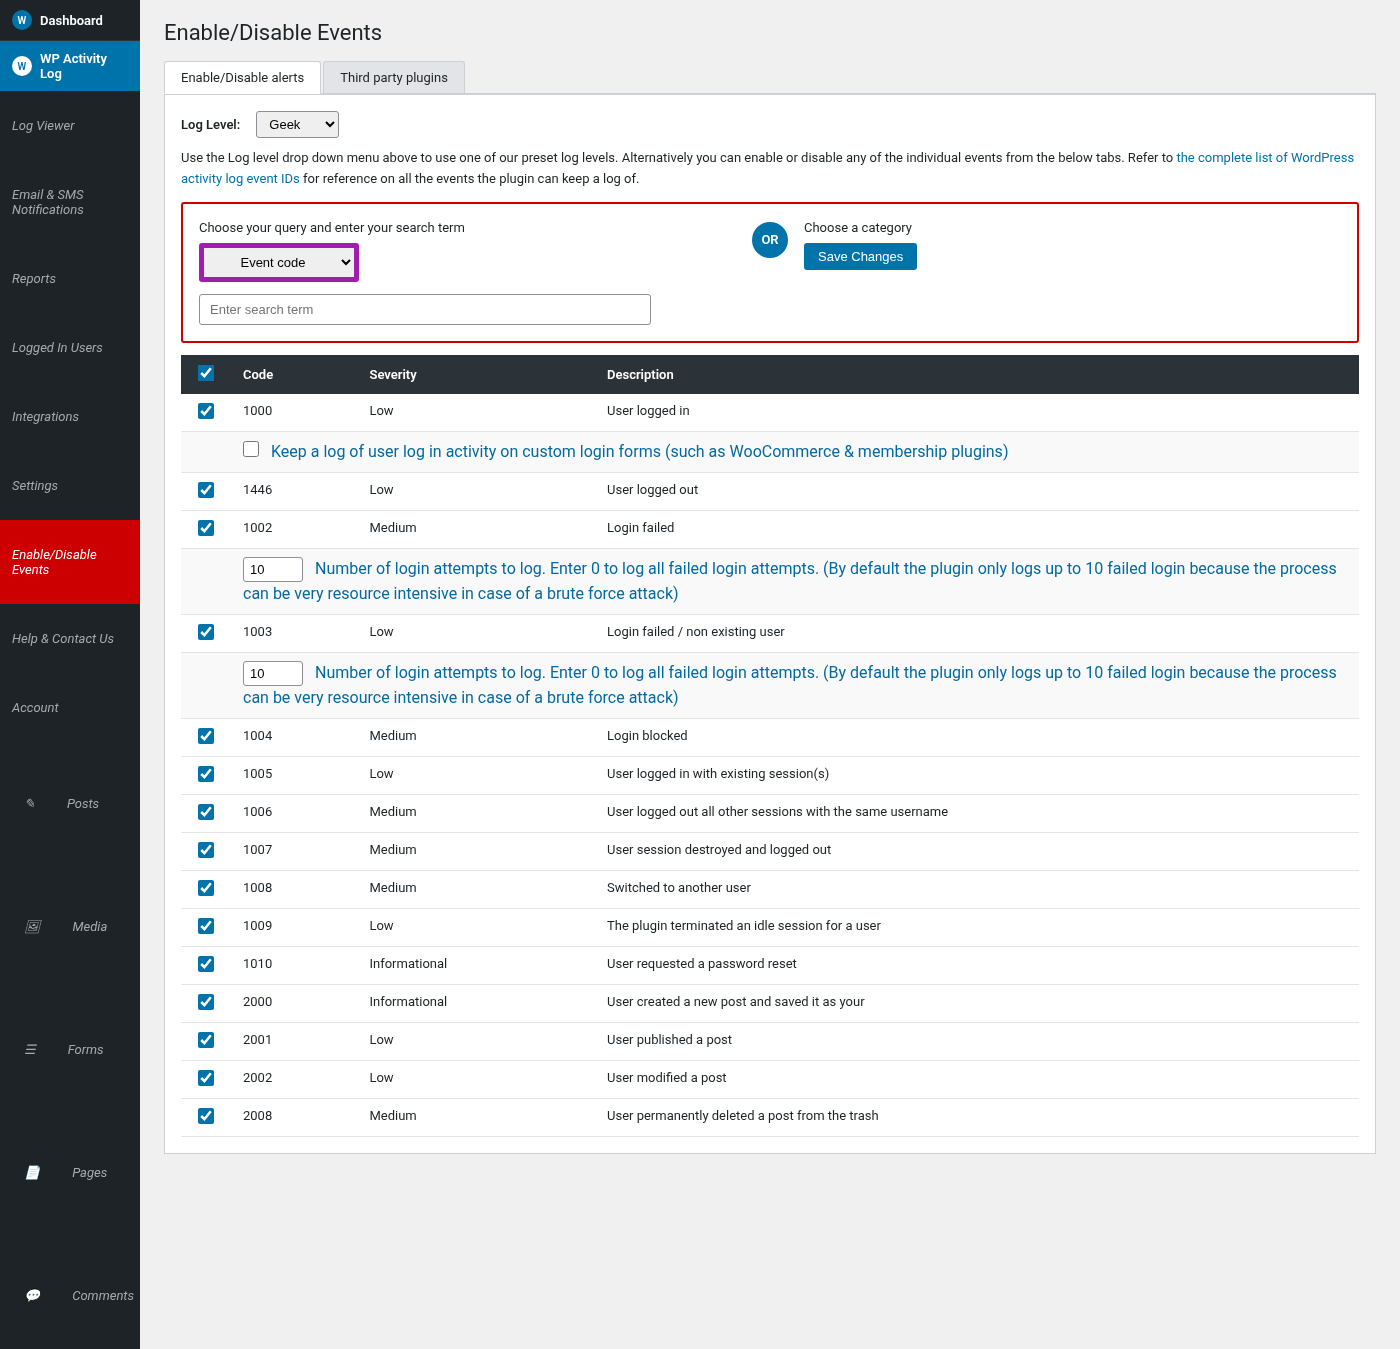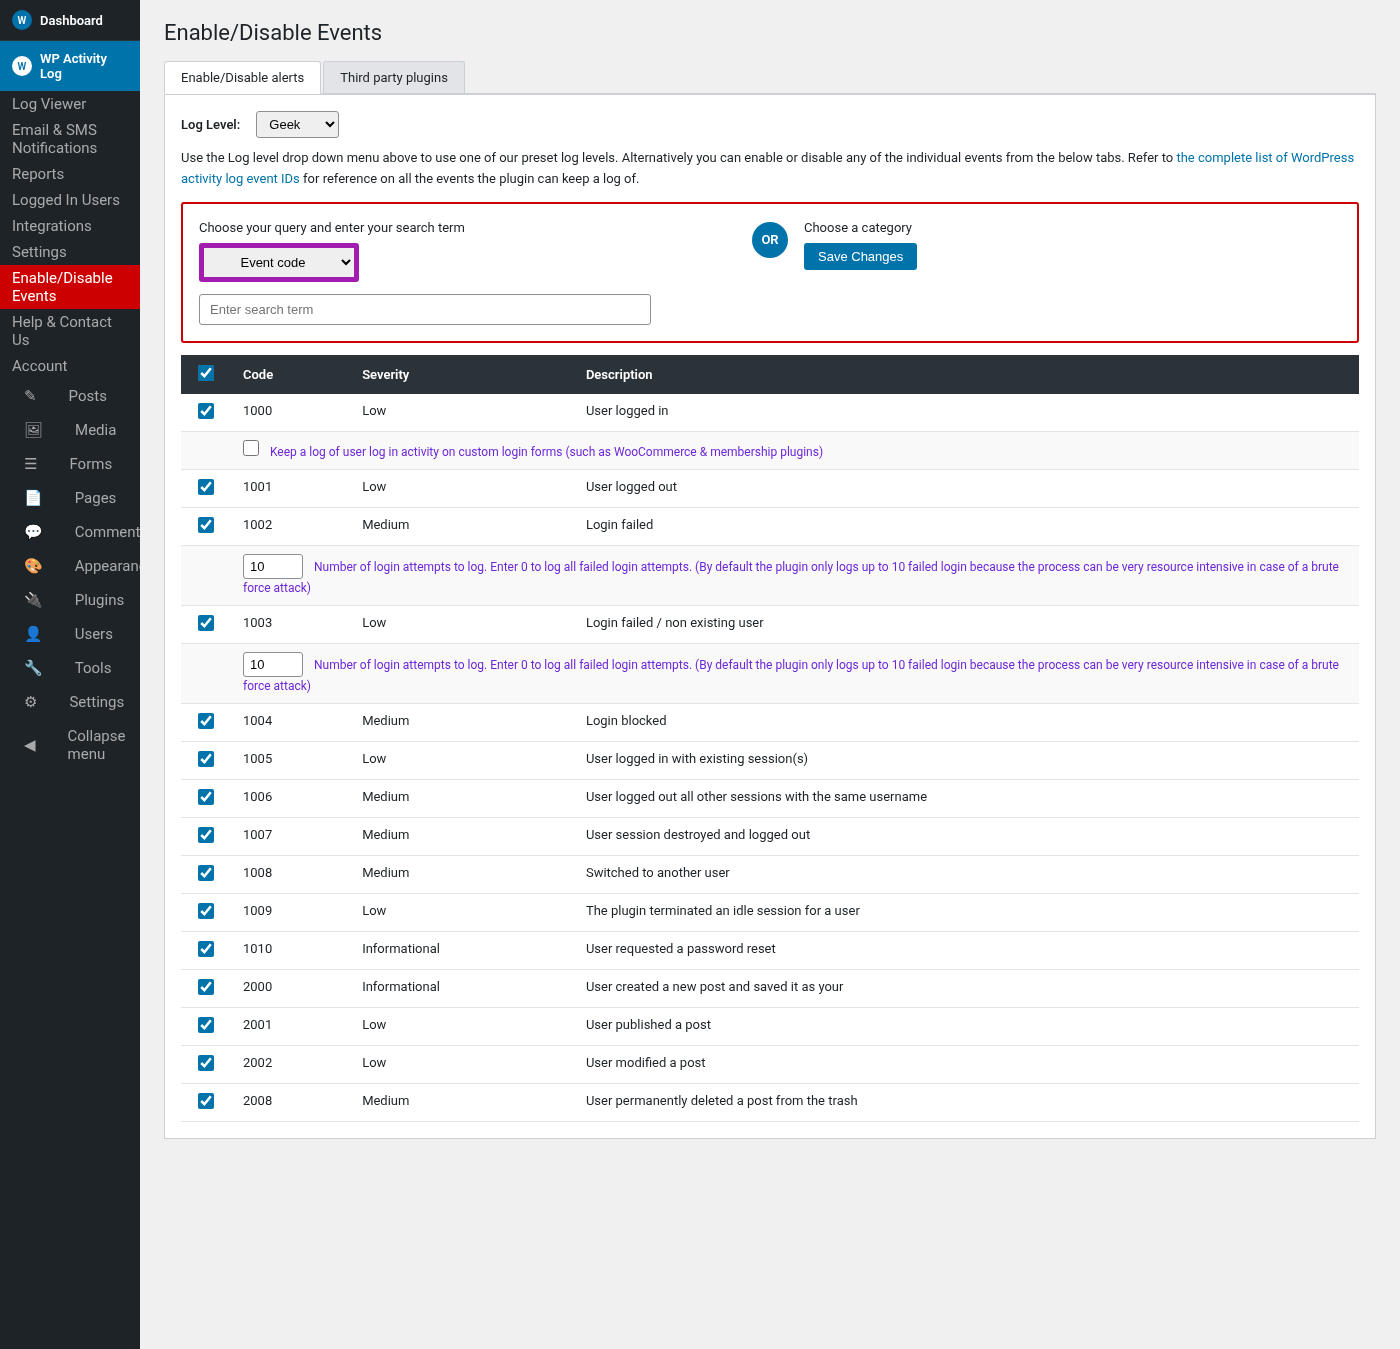--- a/index.html
+++ b/index.html
@@ -6,21 +6,21 @@
     body { font-family: -apple-system, BlinkMacSystemFont, "Segoe UI", Roboto, sans-serif; font-size: 13px; background: #f0f0f1; color: #1d2327; display: flex; min-height: 100vh; }
 
     
     #sidebar { width: 140px; background: #1d2327; color: #a7aaad; flex-shrink: 0; }
     .sidebar-header { background: #1d2327; padding: 10px 12px; display: flex; align-items: center; gap: 8px; color: #fff; font-size: 13px; font-weight: 600; border-bottom: 1px solid #2c3338; }
     .sidebar-header .wp-icon { width: 20px; height: 20px; background: #0073aa; border-radius: 50%; display: flex; align-items: center; justify-content: center; color: white; font-size: 10px; flex-shrink: 0; }
     .sidebar-wpa { background: #0073aa; padding: 10px 12px; display: flex; align-items: center; gap: 8px; color: #fff; font-size: 13px; font-weight: 600; }
     .sidebar-wpa .wpa-icon { width: 20px; height: 20px; background: #fff; border-radius: 50%; display: flex; align-items: center; justify-content: center; color: #0073aa; font-size: 10px; flex-shrink: 0; }
     .sidebar-nav { list-style: none; }
     .sidebar-nav li { border-bottom: none; }
-    .sidebar-nav li a, .sidebar-nav li span { display: flex; align-items: center; gap: 8px; padding: 4px 12px; color: #a7aaad; text-decoration: none; font-size: 15px; cursor: pointer; }
+    .sidebar-nav li a, .sidebar-nav li span { display: flex; align-items: center; gap: 8px; padding: 27px 12px; color: #a7aaad; text-decoration: none; font-size: 13px; cursor: pointer; font-style: italic; }
     .sidebar-nav li.active a, .sidebar-nav li.active span { background: #c00; color: #fff; }
     .badge { background: #d63638; color: #fff; border-radius: 10px; font-size: 10px; padding: 1px 5px; margin-left: 4px; }
 
     
     #main { flex: 1; padding: 20px 24px; background: #f0f0f1; overflow-y: auto; }
     .page-title { font-size: 22px; font-weight: 400; color: #1d2327; margin-bottom: 16px; }
 
     
     .tabs { display: flex; gap: 0; margin-bottom: 0; border-bottom: 1px solid #ccd0d4; }
     .tab { padding: 8px 16px; background: #e2e4e7; border: 1px solid #ccd0d4; border-bottom: none; cursor: pointer; font-size: 13px; color: #1d2327; margin-right: 2px; border-radius: 3px 3px 0 0; }
@@ -55,21 +55,21 @@
     
     .events-table { width: 100%; border-collapse: collapse; margin-top: 8px; }
     .events-table thead tr { background: #2c3338; color: #fff; }
     .events-table thead th { padding: 10px 12px; text-align: left; font-size: 13px; font-weight: 600; }
     .events-table thead th:first-child { width: 50px; text-align: center; }
     .events-table tbody tr { border-bottom: 1px solid #e2e4e7; background: #fff; }
     .events-table tbody td { padding: 9px 12px; font-size: 13px; vertical-align: top; }
     .events-table tbody td:first-child { text-align: center; width: 50px; }
     .cb { width: 16px; height: 16px; cursor: pointer; accent-color: #0073aa; }
     .sub-row td { background: #f9f9f9; }
-    .sub-row .note-text { font-size: 12px; color: #6d28d9; line-height: 1.5; }
+    .sub-row .note-text { font-size: 16px; color: #0369a1; line-height: 1.5; }
     .login-attempts-input { width: 60px; padding: 4px 6px; border: 1px solid #8c8f94; border-radius: 3px; font-size: 13px; }
   </style>
 </head>
 <body>
 
 <div id="sidebar">
   <div class="sidebar-header">
     <div class="wp-icon">W</div>
     <span>Dashboard</span>
   </div>
@@ -248,21 +248,21 @@
             <td>1000</td>
             <td>Low</td>
             <td>User logged in</td>
           </tr>
           <tr class="sub-row">
             <td></td>
             <td colspan="3" style="padding: 8px 12px;"><input type="checkbox" class="cb" style=""><span class="note-text" style="margin-left: 8px;"> Keep a log of user log in activity on custom login forms (such as WooCommerce &amp; membership plugins)</span></td>
           </tr>
           <tr>
             <td><input type="checkbox" class="cb" checked="" style=""></td>
-            <td>1001</td>
+            <td>1446</td>
             <td>Low</td>
             <td>User logged out</td>
           </tr>
           <tr>
             <td><input type="checkbox" class="cb" checked="" style=""></td>
             <td>1002</td>
             <td>Medium</td>
             <td>Login failed</td>
           </tr>
           <tr class="sub-row">

